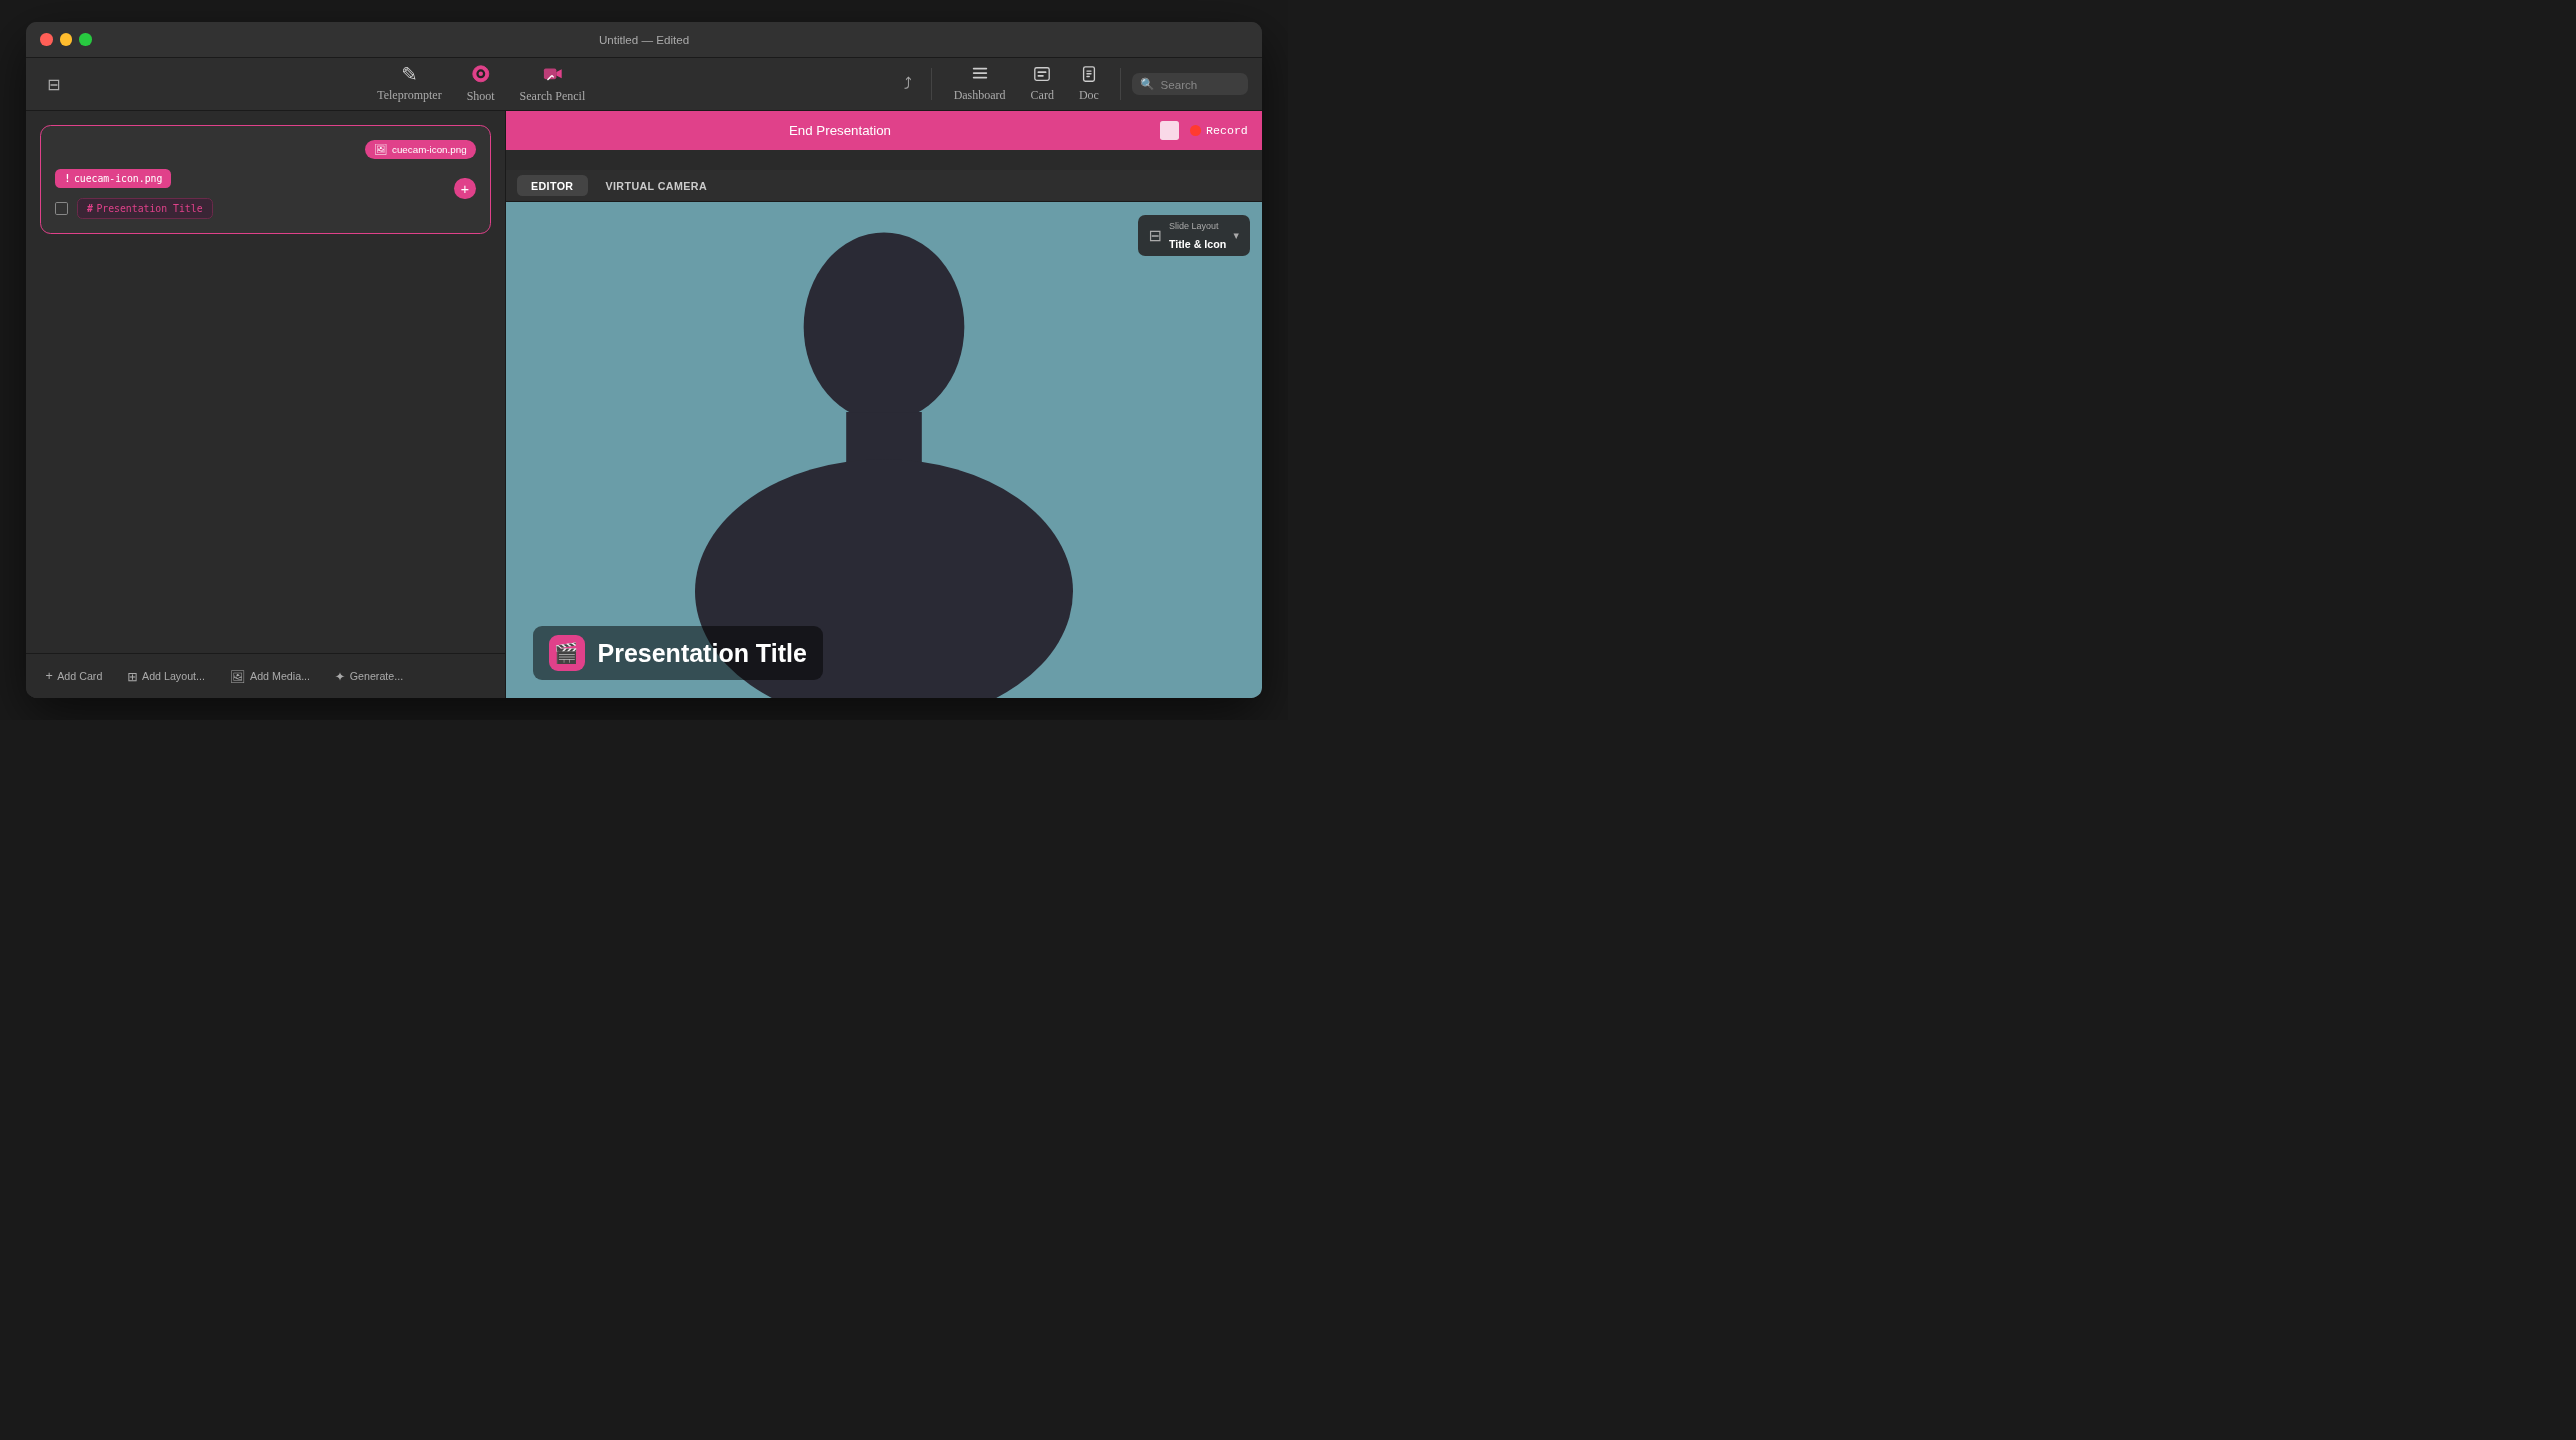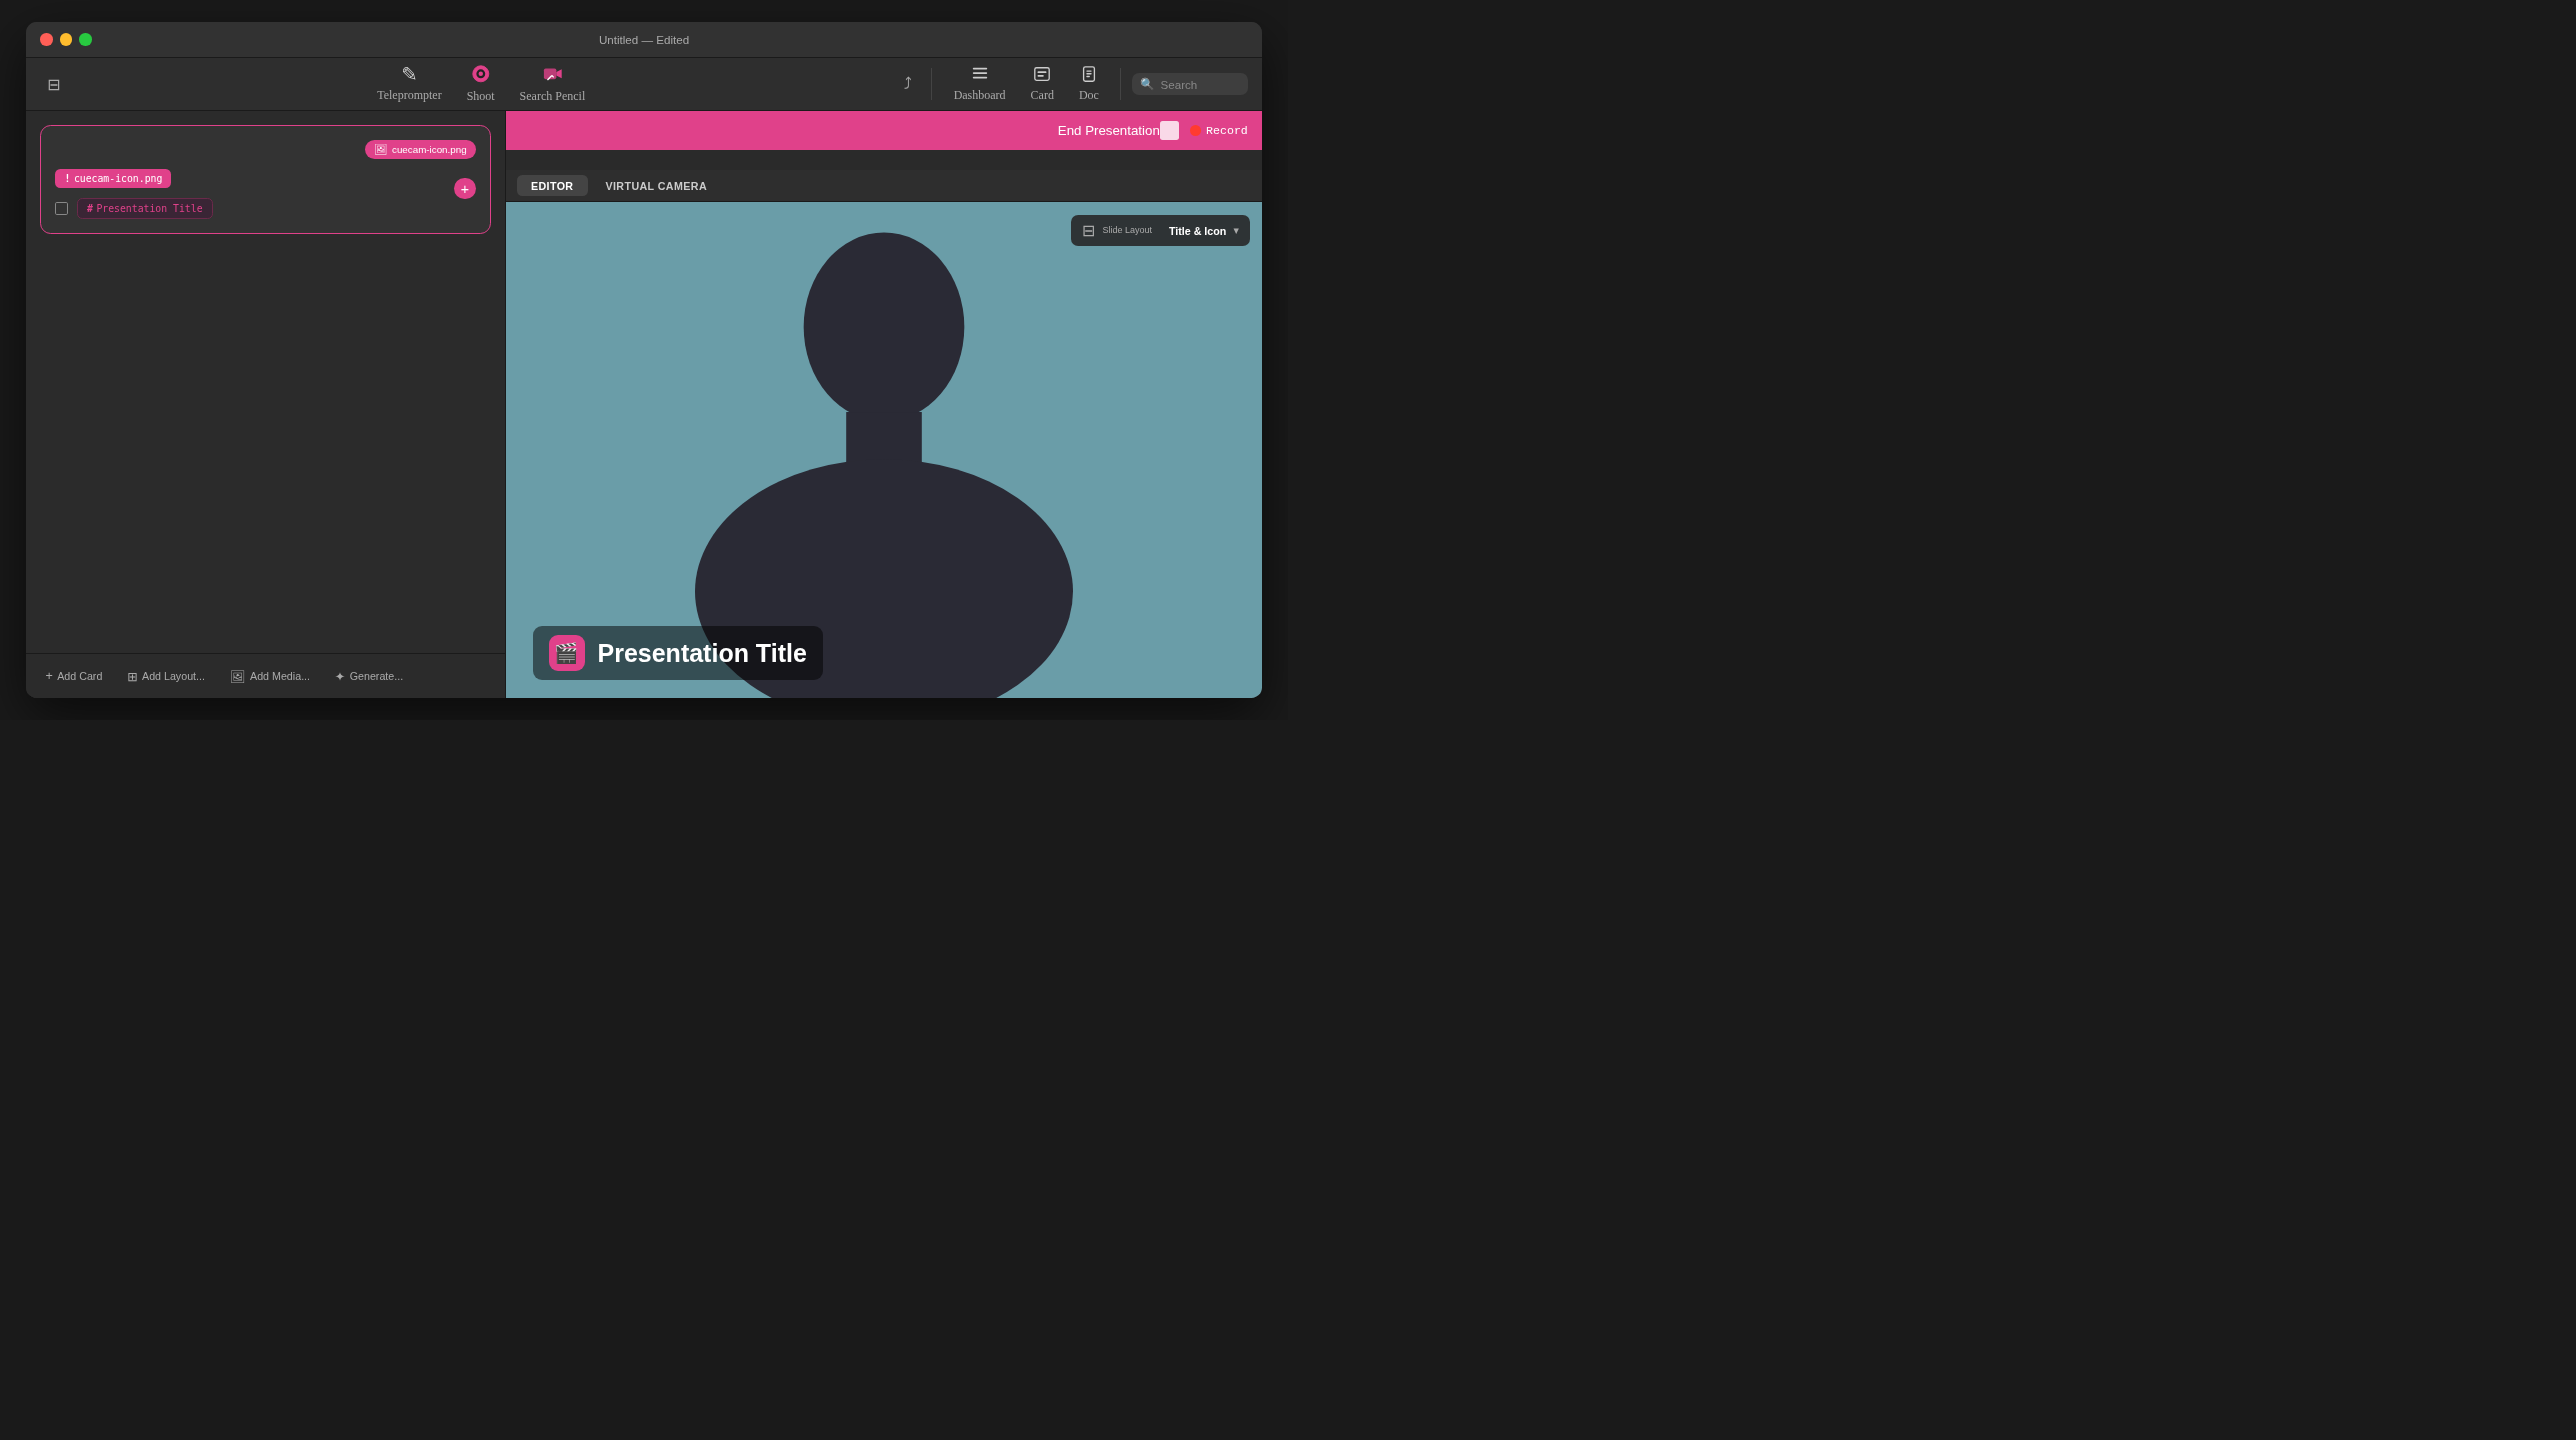--- a/index.html
+++ b/index.html
@@ -293,21 +293,21 @@
       justify-content: space-between;
       padding: 0 14.2px;
       flex-shrink: 0;
     }
 
     .end-presentation-label {
       color: #fff;
       font-size: 13.3px;
       font-weight: 500;
       flex: 1;
-      text-align: right;
+      text-align: center;
     }
 
     .stop-btn {
       width: 19.6px;
       height: 19.6px;
       background: rgba(255,255,255,0.8);
       border-radius: 2.7px;
       cursor: pointer;
     }
 
@@ -389,21 +389,22 @@
       padding: 6.2px 10.7px;
       display: flex;
       align-items: center;
       gap: 7.1px;
       cursor: pointer;
       color: #fff;
     }
 
     .slide-layout-text {
       display: flex;
-      gap: 17px;
+      flex-direction: column;
+      gap: 7px;
     }
 
     .slide-layout-top {
       font-size: 9px;
       color: #aaa;
     }
 
     .slide-layout-bottom {
       font-size: 10.7px;
       font-weight: 600;

